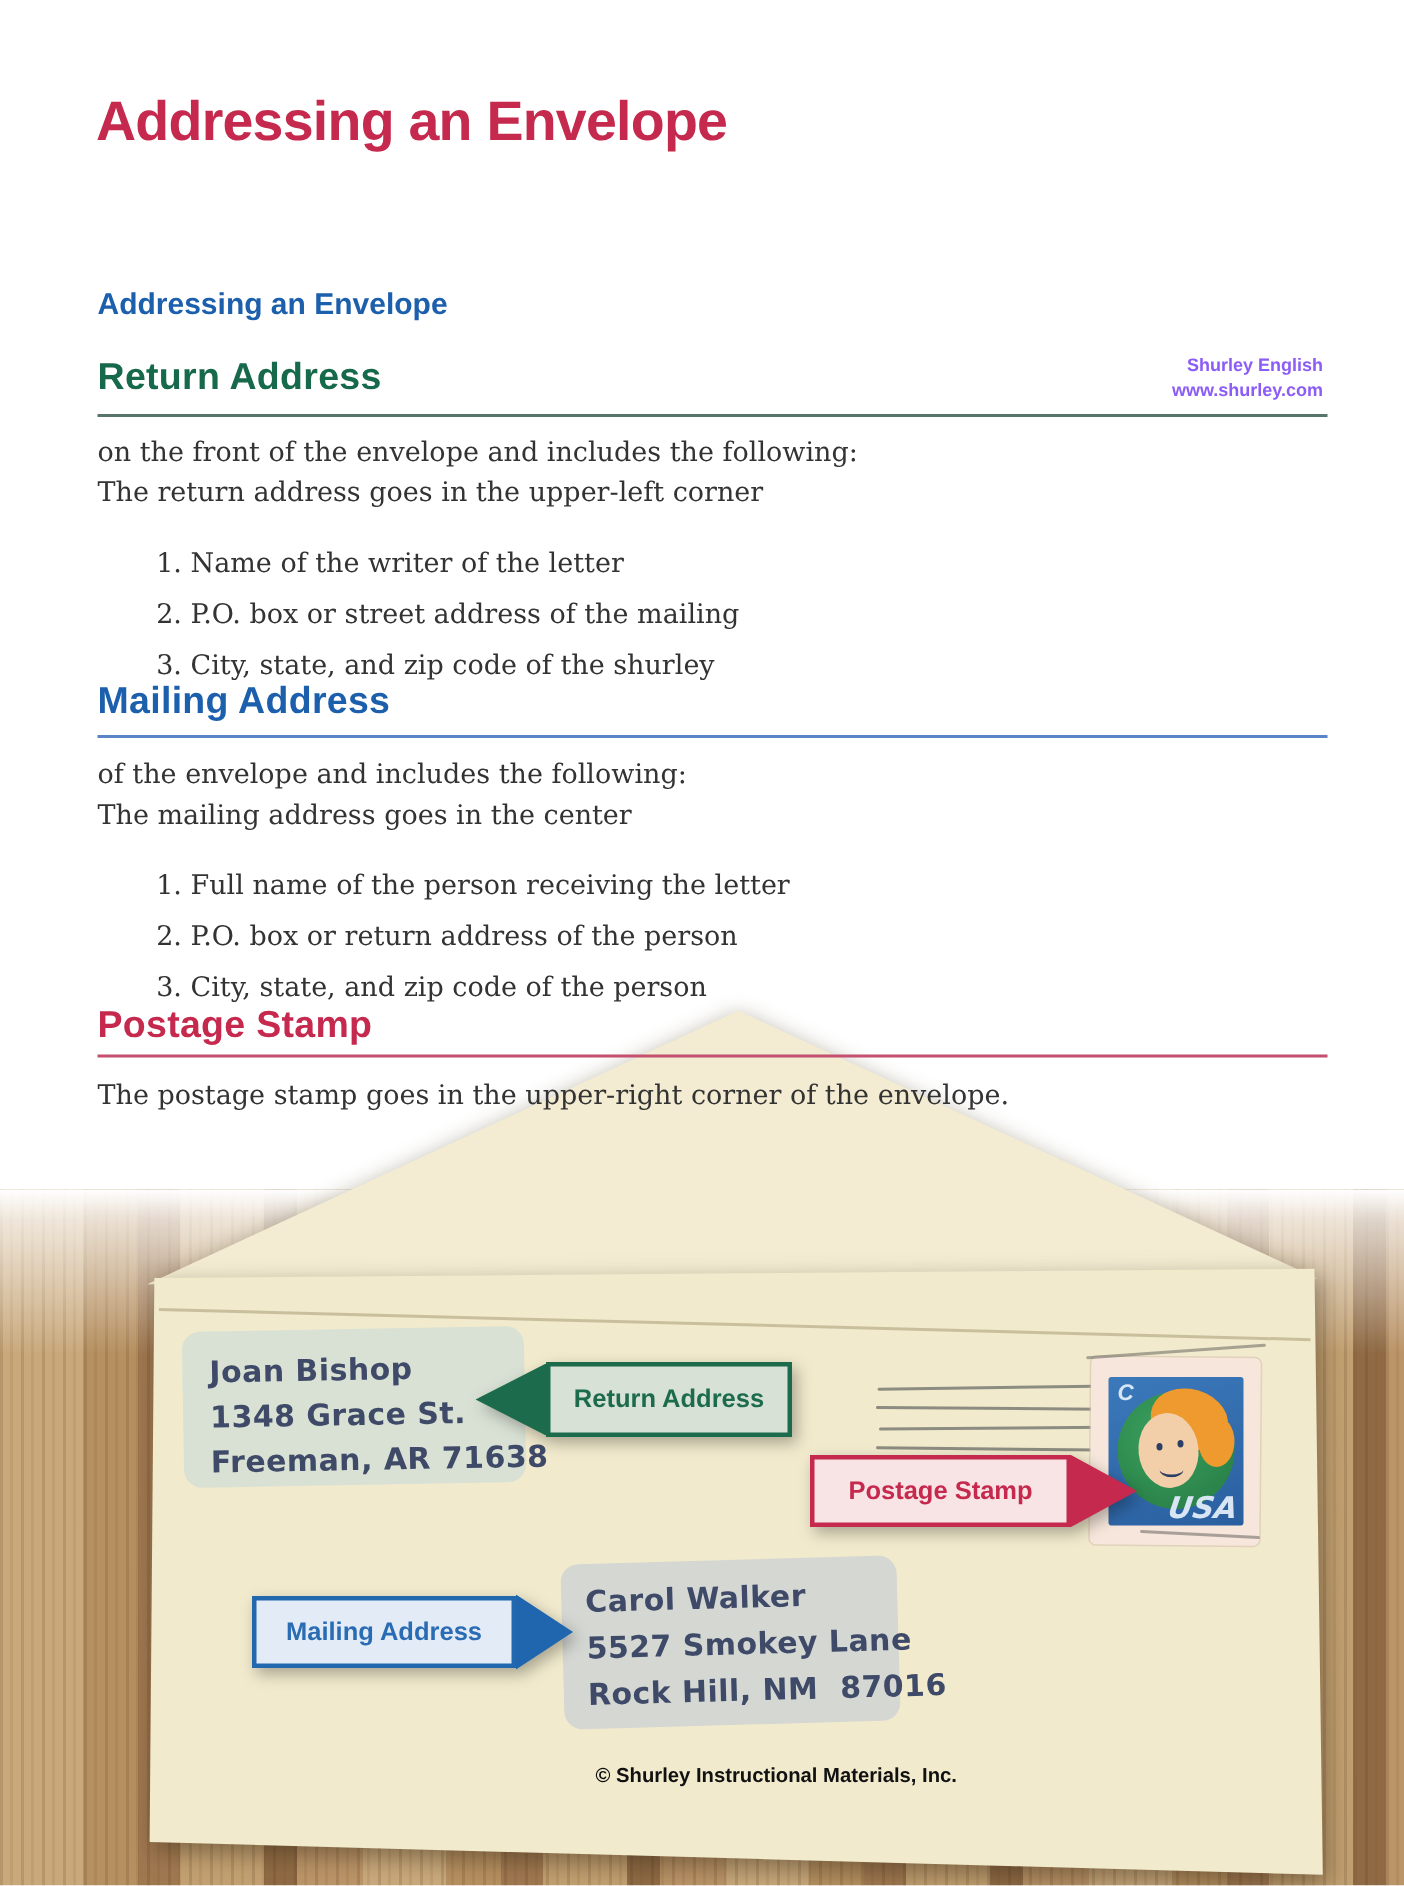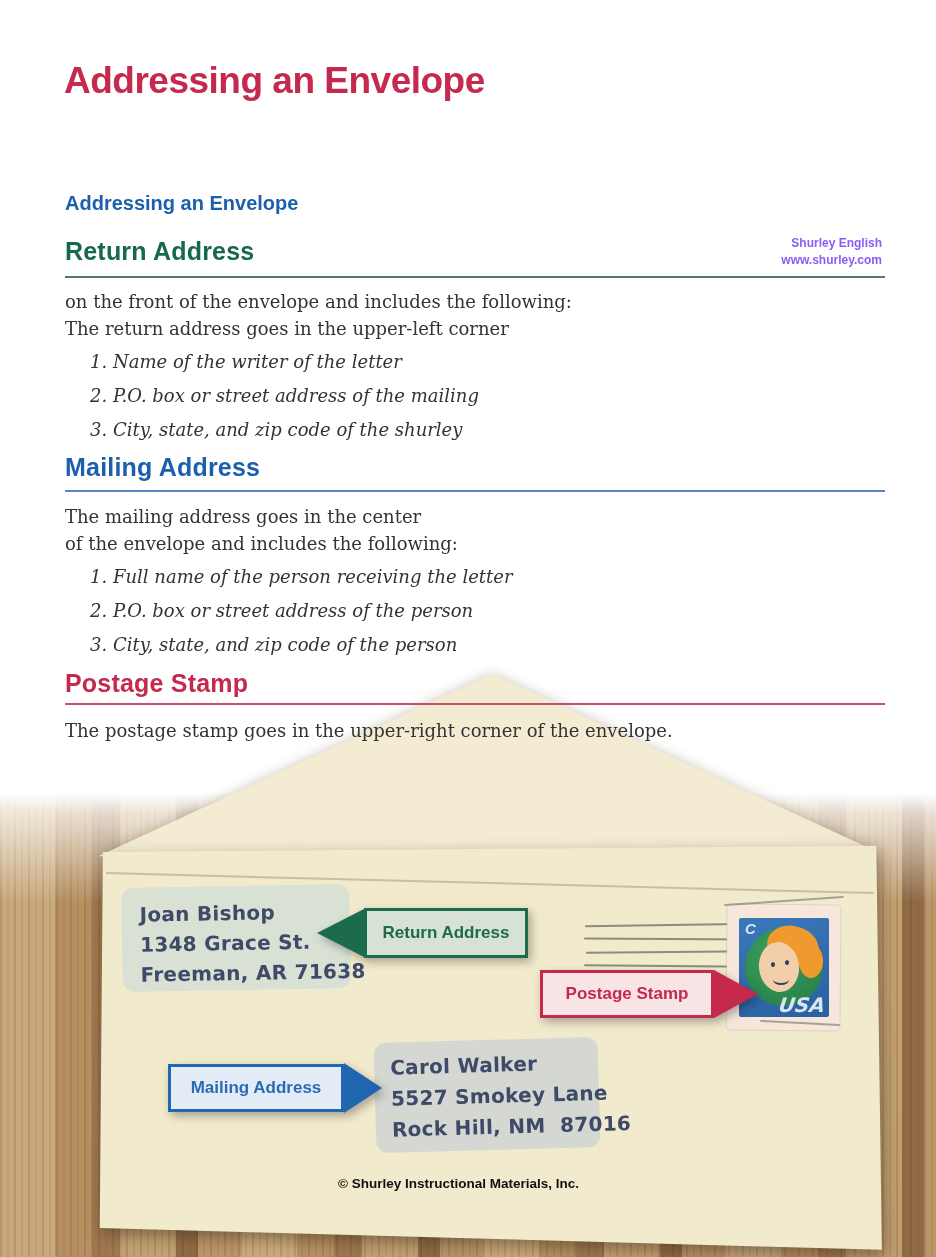--- a/index.html
+++ b/index.html
@@ -24,21 +24,21 @@
   #h-mailing{left:65px;top:453px;color:var(--blue);}
   #h-postage{left:65px;top:669px;color:var(--red);}
   .rule{left:65px;width:820px;height:2px;}
   #rule-return{top:276px;background:#57756a;}
   #rule-mailing{top:490px;background:#5b84c6;}
   #rule-postage{top:703px;background:#c4506e;}
   #brand{left:690px;top:235px;width:192px;text-align:right;font-size:12px;line-height:17px;font-weight:bold;color:#8b5cf6;}
   #p-return{left:65px;top:288px;}
   #p-mailing{left:65px;top:503px;}
   #p-postage{left:65px;top:717px;}
-  ol.rules{margin:4px;padding:0 0 0 44px;list-style:decimal;font-style:italic;}
+  ol.rules{margin:18px;padding:0 0 0 44px;list-style:decimal;}
   ol.rules li{font-family:"DejaVu Serif",serif;color:#333;font-size:18px;line-height:23px;margin-bottom:11px;}
   #ol-return{left:65px;top:346px;}
   #ol-mailing{left:65px;top:561px;}
 
   
   #wood{left:0;top:793px;width:936px;height:464px;
     background:
       repeating-linear-gradient(90deg, rgba(80,50,20,0.16) 0 2px, rgba(0,0,0,0) 2px 7px, rgba(120,80,40,0.12) 7px 9px, rgba(0,0,0,0) 9px 14px),
       repeating-linear-gradient(90deg, #c9a97c 0 55px, #b69060 55px 92px, #a07850 92px 120px, #c2a071 120px 176px, #8f6a44 176px 198px, #bb9468 198px 242px);
   }
@@ -85,21 +85,21 @@
 
   .flag-wrap{filter:drop-shadow(3px 4px 5px rgba(0,0,0,0.3));}
   .flag-box{display:flex;align-items:center;justify-content:center;font-size:17px;font-weight:bold;box-sizing:border-box;}
   #flag-return{left:364px;top:908px;width:164px;height:50px;border:3px solid #1C6B4D;background:#d7e1d5;color:#1C6B4D;}
   #arrow-return{left:317px;top:909px;width:47px;height:48px;background:#1C6B4D;clip-path:polygon(100% 0,100% 100%,0 50%);}
   #flag-postage{left:540px;top:970px;width:174px;height:48px;border:3px solid var(--red);background:#f8e3e5;color:var(--red);}
   #arrow-postage{left:714px;top:970px;width:44px;height:48px;background:var(--red);clip-path:polygon(0 0,100% 50%,0 100%);}
   #flag-mailing{left:168px;top:1064px;width:176px;height:48px;border:3px solid #2268AF;background:#e3ebf7;color:#2A6CB4;}
   #arrow-mailing{left:344px;top:1063px;width:38px;height:50px;background:#1f66ae;clip-path:polygon(0 0,100% 50%,0 100%);}
 
-  #copyright{left:338px;top:1176px;width:300px;text-align:left;font-size:13.5px;font-weight:bold;color:#111;}
+  #copyright{left:338px;top:1176px;width:300px;text-align:right;font-size:13.5px;font-weight:bold;color:#111;}
 </style>
 </head>
 <body>
 
 <div class="abs" id="wood"></div>
 
 <div class="flag-wrap flap-wrap" style="filter:drop-shadow(0 2px 7px rgba(100,90,60,0.45));">
   <div class="abs" id="flap"></div>
 </div>
 <div class="body-wrap">
@@ -177,26 +177,26 @@
 </div>
 <ol class="abs rules" id="ol-return">
   <li>Name of the writer of the letter</li>
   <li>P.O. box or street address of the mailing</li>
   <li>City, state, and zip code of the shurley</li>
 </ol>
 
 <div class="abs h2" id="h-mailing">Mailing Address</div>
 <div class="abs rule" id="rule-mailing"></div>
 <div class="abs serif" id="p-mailing">
+  <div>of the envelope and includes the following:</div>
   <div>The mailing address goes in the center</div>
-  <div>of the envelope and includes the following:</div>
 </div>
 <ol class="abs rules" id="ol-mailing">
   <li>Full name of the person receiving the letter</li>
-  <li>P.O. box or street address of the person</li>
+  <li>P.O. box or return address of the person</li>
   <li>City, state, and zip code of the person</li>
 </ol>
 
 <div class="abs h2" id="h-postage">Postage Stamp</div>
 <div class="abs rule" id="rule-postage"></div>
 <div class="abs serif" id="p-postage">
   <div>The postage stamp goes in the upper-right corner of the envelope.</div>
 </div>
 
 </body></html>

